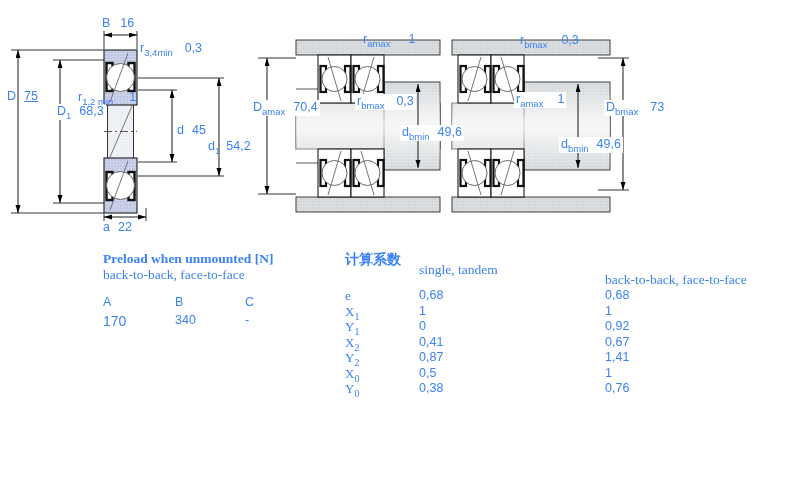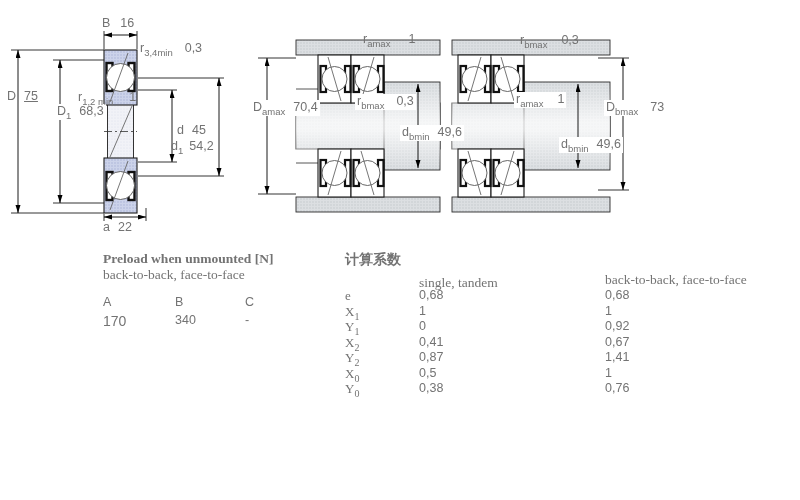--- a/index.html
+++ b/index.html
@@ -1,36 +1,36 @@
 <!DOCTYPE html>
 <html><head>
 <meta charset="utf-8">
 <style>
   html,body{margin:0;padding:0;background:#fff;}
   .canvas{position:relative;width:800px;height:424px;background:#fff;overflow:hidden;
-          font-family:"Liberation Sans",sans-serif;color:#737373;}
+          font-family:"Liberation Sans",sans-serif;color:#3b82f6;}
   .canvas svg{position:absolute;left:0;top:0;}
   .dim{position:absolute;font-size:12.5px;line-height:14px;white-space:nowrap;}
   .dim sub{font-size:9.5px;line-height:9px;}
   .dim .val{display:inline-block;}
   .halo{background:#fff;padding:0 2px;}
   
   .preload{position:absolute;left:103px;top:251px;width:230px;height:84px;}
   .preload .title{position:absolute;left:0;top:0;font:bold 13.5px "Liberation Serif",serif;white-space:nowrap;}
   .preload .subtitle{position:absolute;left:0;top:16px;font:13.5px "Liberation Serif",serif;white-space:nowrap;}
   .preload .hA{position:absolute;left:0;top:44px;font-size:12.5px;}
   .preload .hB{position:absolute;left:72px;top:44px;font-size:12.5px;}
   .preload .hC{position:absolute;left:142px;top:44px;font-size:12.5px;}
   .preload .vA{position:absolute;left:0;top:62px;font-size:14px;}
   .preload .vB{position:absolute;left:72px;top:62px;font-size:12.5px;}
   .preload .vC{position:absolute;left:142px;top:62px;font-size:12.5px;}
   
   .factors{position:absolute;left:345px;top:251px;width:420px;height:150px;}
   .factors .title{position:absolute;left:0;top:0;font:bold 14px "Liberation Serif",serif;white-space:nowrap;}
-  .factors .h1{position:absolute;left:74px;top:24px;font:13.5px "Liberation Serif",serif;white-space:nowrap;}
+  .factors .h1{position:absolute;left:74px;top:11px;font:13.5px "Liberation Serif",serif;white-space:nowrap;}
   .factors .h2{position:absolute;left:260px;top:21px;font:13.5px "Liberation Serif",serif;white-space:nowrap;}
   .frow{position:absolute;left:0;width:100%;height:15px;}
   .frow .flabel{position:absolute;left:0;font:13px "Liberation Serif",serif;}
   .frow .flabel sub{font-size:10px;}
   .frow .fv1{position:absolute;left:74px;font-size:12.5px;}
   .frow .fv2{position:absolute;left:260px;font-size:12.5px;}
 </style>
 </head>
 <body>
 
@@ -177,21 +177,21 @@
     <line x1="623" y1="58" x2="623" y2="190" stroke="#000" stroke-width="0.9" marker-start="url(#as)" marker-end="url(#ae)"></line>
   </g>
 </svg>
 
 <div class="dim" style="left:102px;top:16px;"><span>B</span><span class="val" style="margin-left:10px;">16</span></div>
 <div class="dim" style="left:140px;top:41px;"><span>r</span><sub>3,4min</sub><span class="val" style="margin-left:12px;">0,3</span></div>
 <div class="dim" style="left:7px;top:89px;"><span>D</span><span class="val" style="margin-left:8px;text-decoration:underline;">75</span></div>
 <div class="dim halo" style="left:35px;top:104px;margin-left:20px;"><span>D</span><sub>1</sub><span class="val" style="margin-left:8px;">68,3</span></div>
 <div class="dim" style="left:78px;top:90px;"><span>r</span><sub>1,2 min</sub><span class="val" style="margin-left:16px;">1</span></div>
 <div class="dim" style="left:177px;top:123px;"><span>d</span><span class="val" style="margin-left:8px;">45</span></div>
-<div class="dim" style="left:171px;top:139px;"><span>d</span><sub>1</sub><span class="val" style="margin-left:6px;">54,2</span></div>
+<div class="dim" style="left:171px;top:139px;padding-left:37px;"><span>d</span><sub>1</sub><span class="val" style="margin-left:6px;">54,2</span></div>
 <div class="dim" style="left:103px;top:220px;"><span>a</span><span class="val" style="margin-left:8px;">22</span></div>
 
 <div class="dim" style="left:363px;top:32px;"><span>r</span><sub>amax</sub><span class="val" style="margin-left:18px;">1</span></div>
 <div class="dim halo" style="left:251px;top:100px;"><span>D</span><sub>amax</sub><span class="val" style="margin-left:8px;">70,4</span></div>
 <div class="dim halo" style="left:355px;top:94px;"><span>r</span><sub>bmax</sub><span class="val" style="margin-left:12px;">0,3</span></div>
 <div class="dim halo" style="left:400px;top:125px;"><span>d</span><sub>bmin</sub><span class="val" style="margin-left:8px;">49,6</span></div>
 
 <div class="dim" style="left:520px;top:33px;"><span>r</span><sub>bmax</sub><span class="val" style="margin-left:14px;">0,3</span></div>
 <div class="dim halo" style="left:514px;top:92px;"><span>r</span><sub>amax</sub><span class="val" style="margin-left:14px;">1</span></div>
 <div class="dim halo" style="left:604px;top:100px;"><span>D</span><sub>bmax</sub><span class="val" style="margin-left:12px;">73</span></div>

